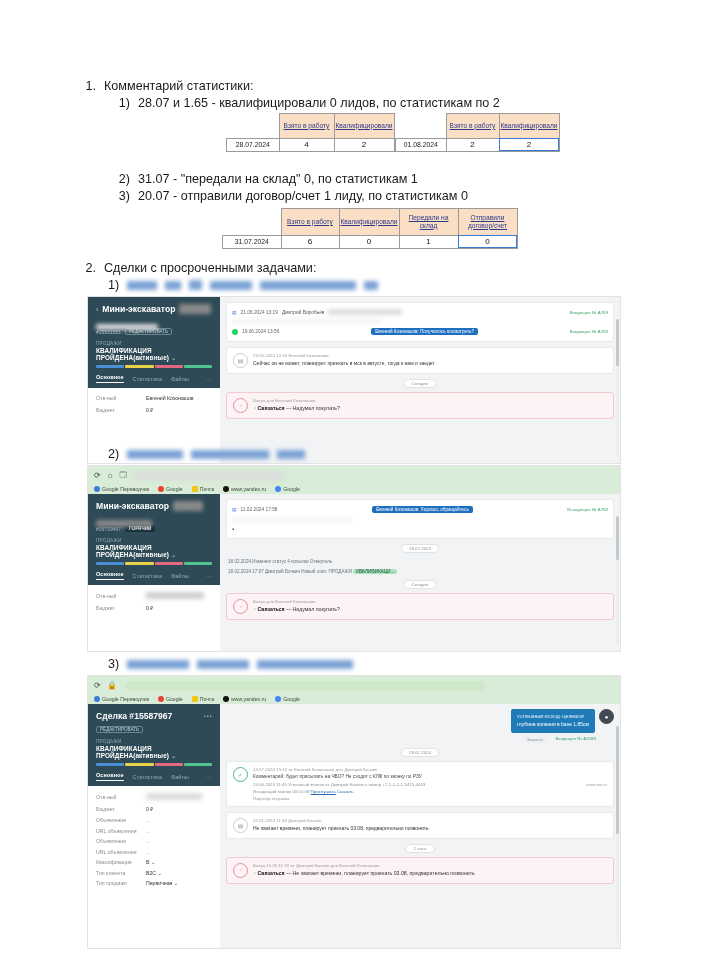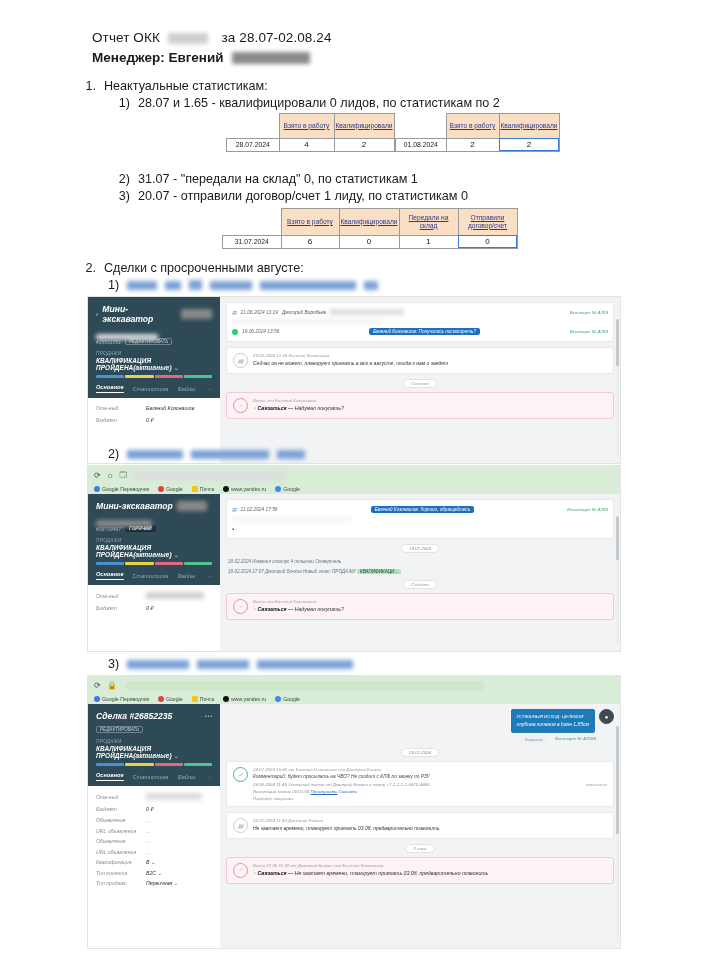--- a/index.html
+++ b/index.html
@@ -36,21 +36,21 @@
 
   
   .shot{position:absolute;background:#fff;box-shadow:0 0 0 1px #e3e3e3;overflow:hidden;}
   .browser{background:#d9ecd8;height:100%;width:100%;position:relative;}
   .bb-row{display:flex;align-items:center;gap:7px;height:15px;padding:2px 6px 0 6px;}
   .omnibox{flex:1 1 auto;height:10px;border-radius:6px;background:#eef6ee;}
   .bm-row{display:flex;align-items:center;gap:9px;height:12px;padding:0 6px;font-size:5.2px;color:#3b4a3b;}
   .bm{display:flex;align-items:center;gap:2px;white-space:nowrap;}
   .dot{width:6px;height:6px;border-radius:50%;flex:0 0 auto;}
 
-  .crm{position:absolute;left:0;right:0;bottom:0;top:0;background:#f2f3f5;display:flex;font-style:italic;}
+  .crm{position:absolute;left:0;right:0;bottom:0;top:0;background:#f2f3f5;display:flex;}
   .crm-left{width:132px;flex:0 0 auto;background:#fff;position:relative;}
   .card-dark{background:#2e4a56;color:#fff;padding:7px 8px 5px 8px;}
   .card-title{font-size:8.6px;font-weight:bold;display:flex;align-items:center;gap:4px;}
   .card-sub{margin-top:3px;height:6px;}
   .card-id{margin-top:5px;display:flex;align-items:center;gap:4px;font-size:5px;color:#9fb6c0;}
   .tag{border:1px solid #6c8591;border-radius:2px;padding:0 3px;font-size:4.6px;color:#bcd0d8;}
   .tag.hot{background:#163039;color:#fff;border-color:#163039;font-weight:bold;}
   .stage-lbl{margin-top:6px;font-size:4.6px;color:#8fa7b1;letter-spacing:.3px;}
   .stage-name{font-size:6.4px;font-weight:bold;letter-spacing:.1px;margin-top:1px;color:#fff;}
   .pipeline{display:flex;gap:1px;margin-top:3px;}
@@ -86,36 +86,25 @@
   .scrollbar{position:absolute;right:1px;top:22px;bottom:6px;width:3px;background:#eceff1;border-radius:2px;}
   .scrollbar i{display:block;background:#c2c8cc;border-radius:2px;height:34%;}
 
   .caption{position:absolute;font-size:12.6px;display:flex;gap:8px;align-items:center;}
 </style>
 </head>
 <body>
 
 <div class="page">
 
-  <div class="doc-head">
-    <div class="line1">
-      <span>Отчет ОКК</span>
-      <span class="redact" style="width:40px;height:11px;margin:0 10px 0 4px;"></span>
-      <span>за 28.07-02.08.24</span>
-    </div>
-    <div class="line2">
-      <span>Менеджер: Евгений</span>
-      <span class="redact dark" style="width:78px;height:12px;margin-left:5px;"></span>
-    </div>
-  </div>
 
   <div class="ol1" style="top:79px;">
     <div class="li">
       <span class="num">1.</span>
-      <span class="txt">Неактуальные статистикам:</span>
+      <span class="txt">Комментарий статистики:</span>
     </div>
     <div class="li sub">
       <span class="num">1)</span>
       <span class="txt">28.07 и 1.65 - квалифицировали 0 лидов, по статистикам по 2</span>
     </div>
   </div>
 
   <table class="sheet" style="left:226px;top:113px;">
     <tbody>
         <tr>
@@ -172,21 +161,21 @@
       <td class="val">0</td>
       <td class="val">1</td>
       <td class="val sel">0</td>
     </tr>
   </tbody>
     </table>
 
   <div class="ol1" style="top:261px;">
     <div class="li">
       <span class="num">2.</span>
-      <span class="txt">Сделки с просроченными августе:</span>
+      <span class="txt">Сделки с просроченными задачами:</span>
     </div>
   </div>
 
   <div class="caption" style="left:108px;top:278px;">
     <span>1)</span>
     <span class="redact blue" style="width:30px;height:9px;"></span>
     <span class="redact blue" style="width:16px;height:9px;"></span>
     <span class="redact blue" style="width:13px;height:10px;"></span>
     <span class="redact blue" style="width:42px;height:9px;"></span>
     <span class="redact blue" style="width:96px;height:9px;"></span>
@@ -454,21 +443,21 @@
         <span class="bm">
             <i class="dot" style="background:#4285f4;"></i>
             <span>Google</span>
           </span>
       </div>
 
       <div class="crm" style="top:28px;">
         <div class="crm-left">
           <div class="card-dark">
             <div class="card-title">
-              <span>Сделка #26852235</span>
+              <span>Сделка #15587967</span>
               <span style="margin-left:auto;color:#9fb6c0;">⋯</span>
             </div>
             <div class="card-id">
               <span class="tag">РЕДАКТИРОВАТЬ</span>
             </div>
             <div class="stage-lbl">ПРОДАЖИ</div>
             <div class="stage-name">
               <span>КВАЛИФИКАЦИЯ ПРОЙДЕНА(активные)</span>
               <span style="color:#8fa7b1;">⌄</span>
             </div>

